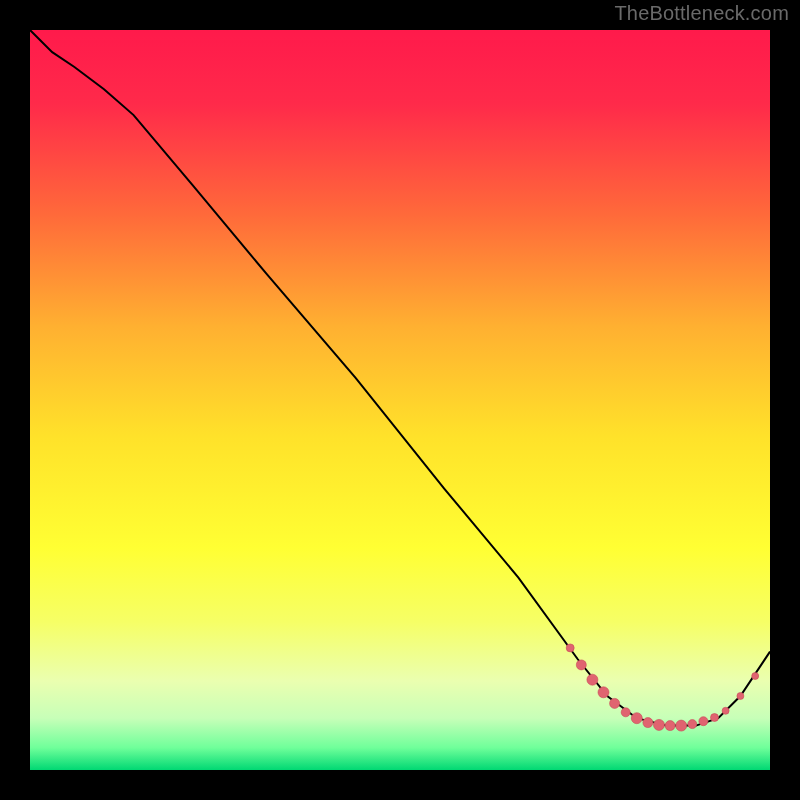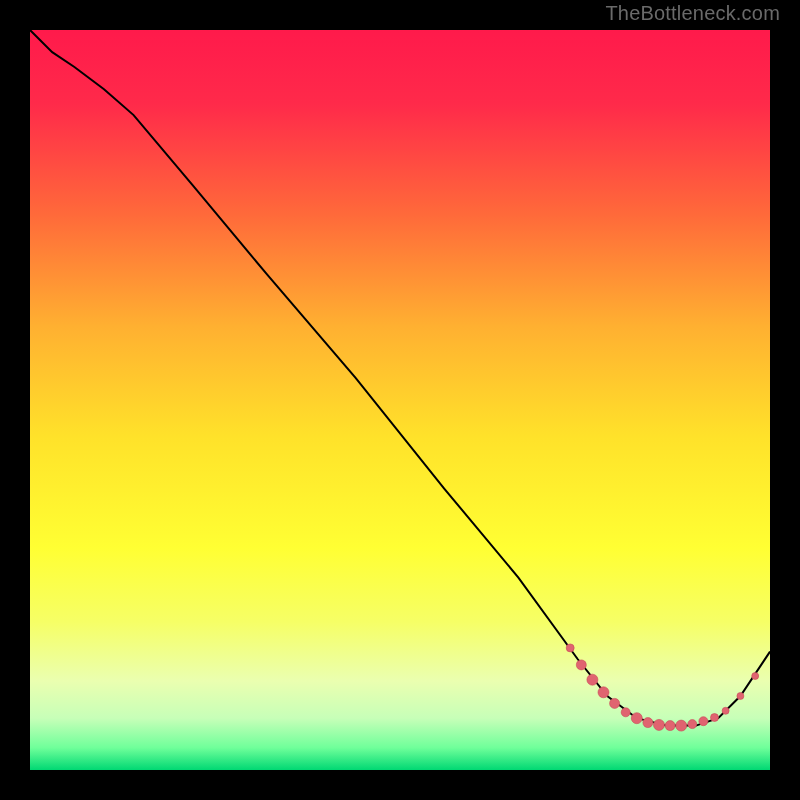--- a/index.html
+++ b/index.html
@@ -12,21 +12,21 @@
     overflow: hidden;
   }
   .wrap {
     position: relative;
     width: 800px;
     height: 800px;
   }
   .attribution {
     position: absolute;
     top: 2px;
-    right: 20px;
+    right: 11px;
     color: #6a6a6a;
     font-size: 20px;
     font-weight: 400;
     letter-spacing: 0.2px;
     z-index: 10;
   }
   .plot-frame {
     position: absolute;
     left: 30px;
     top: 30px;

